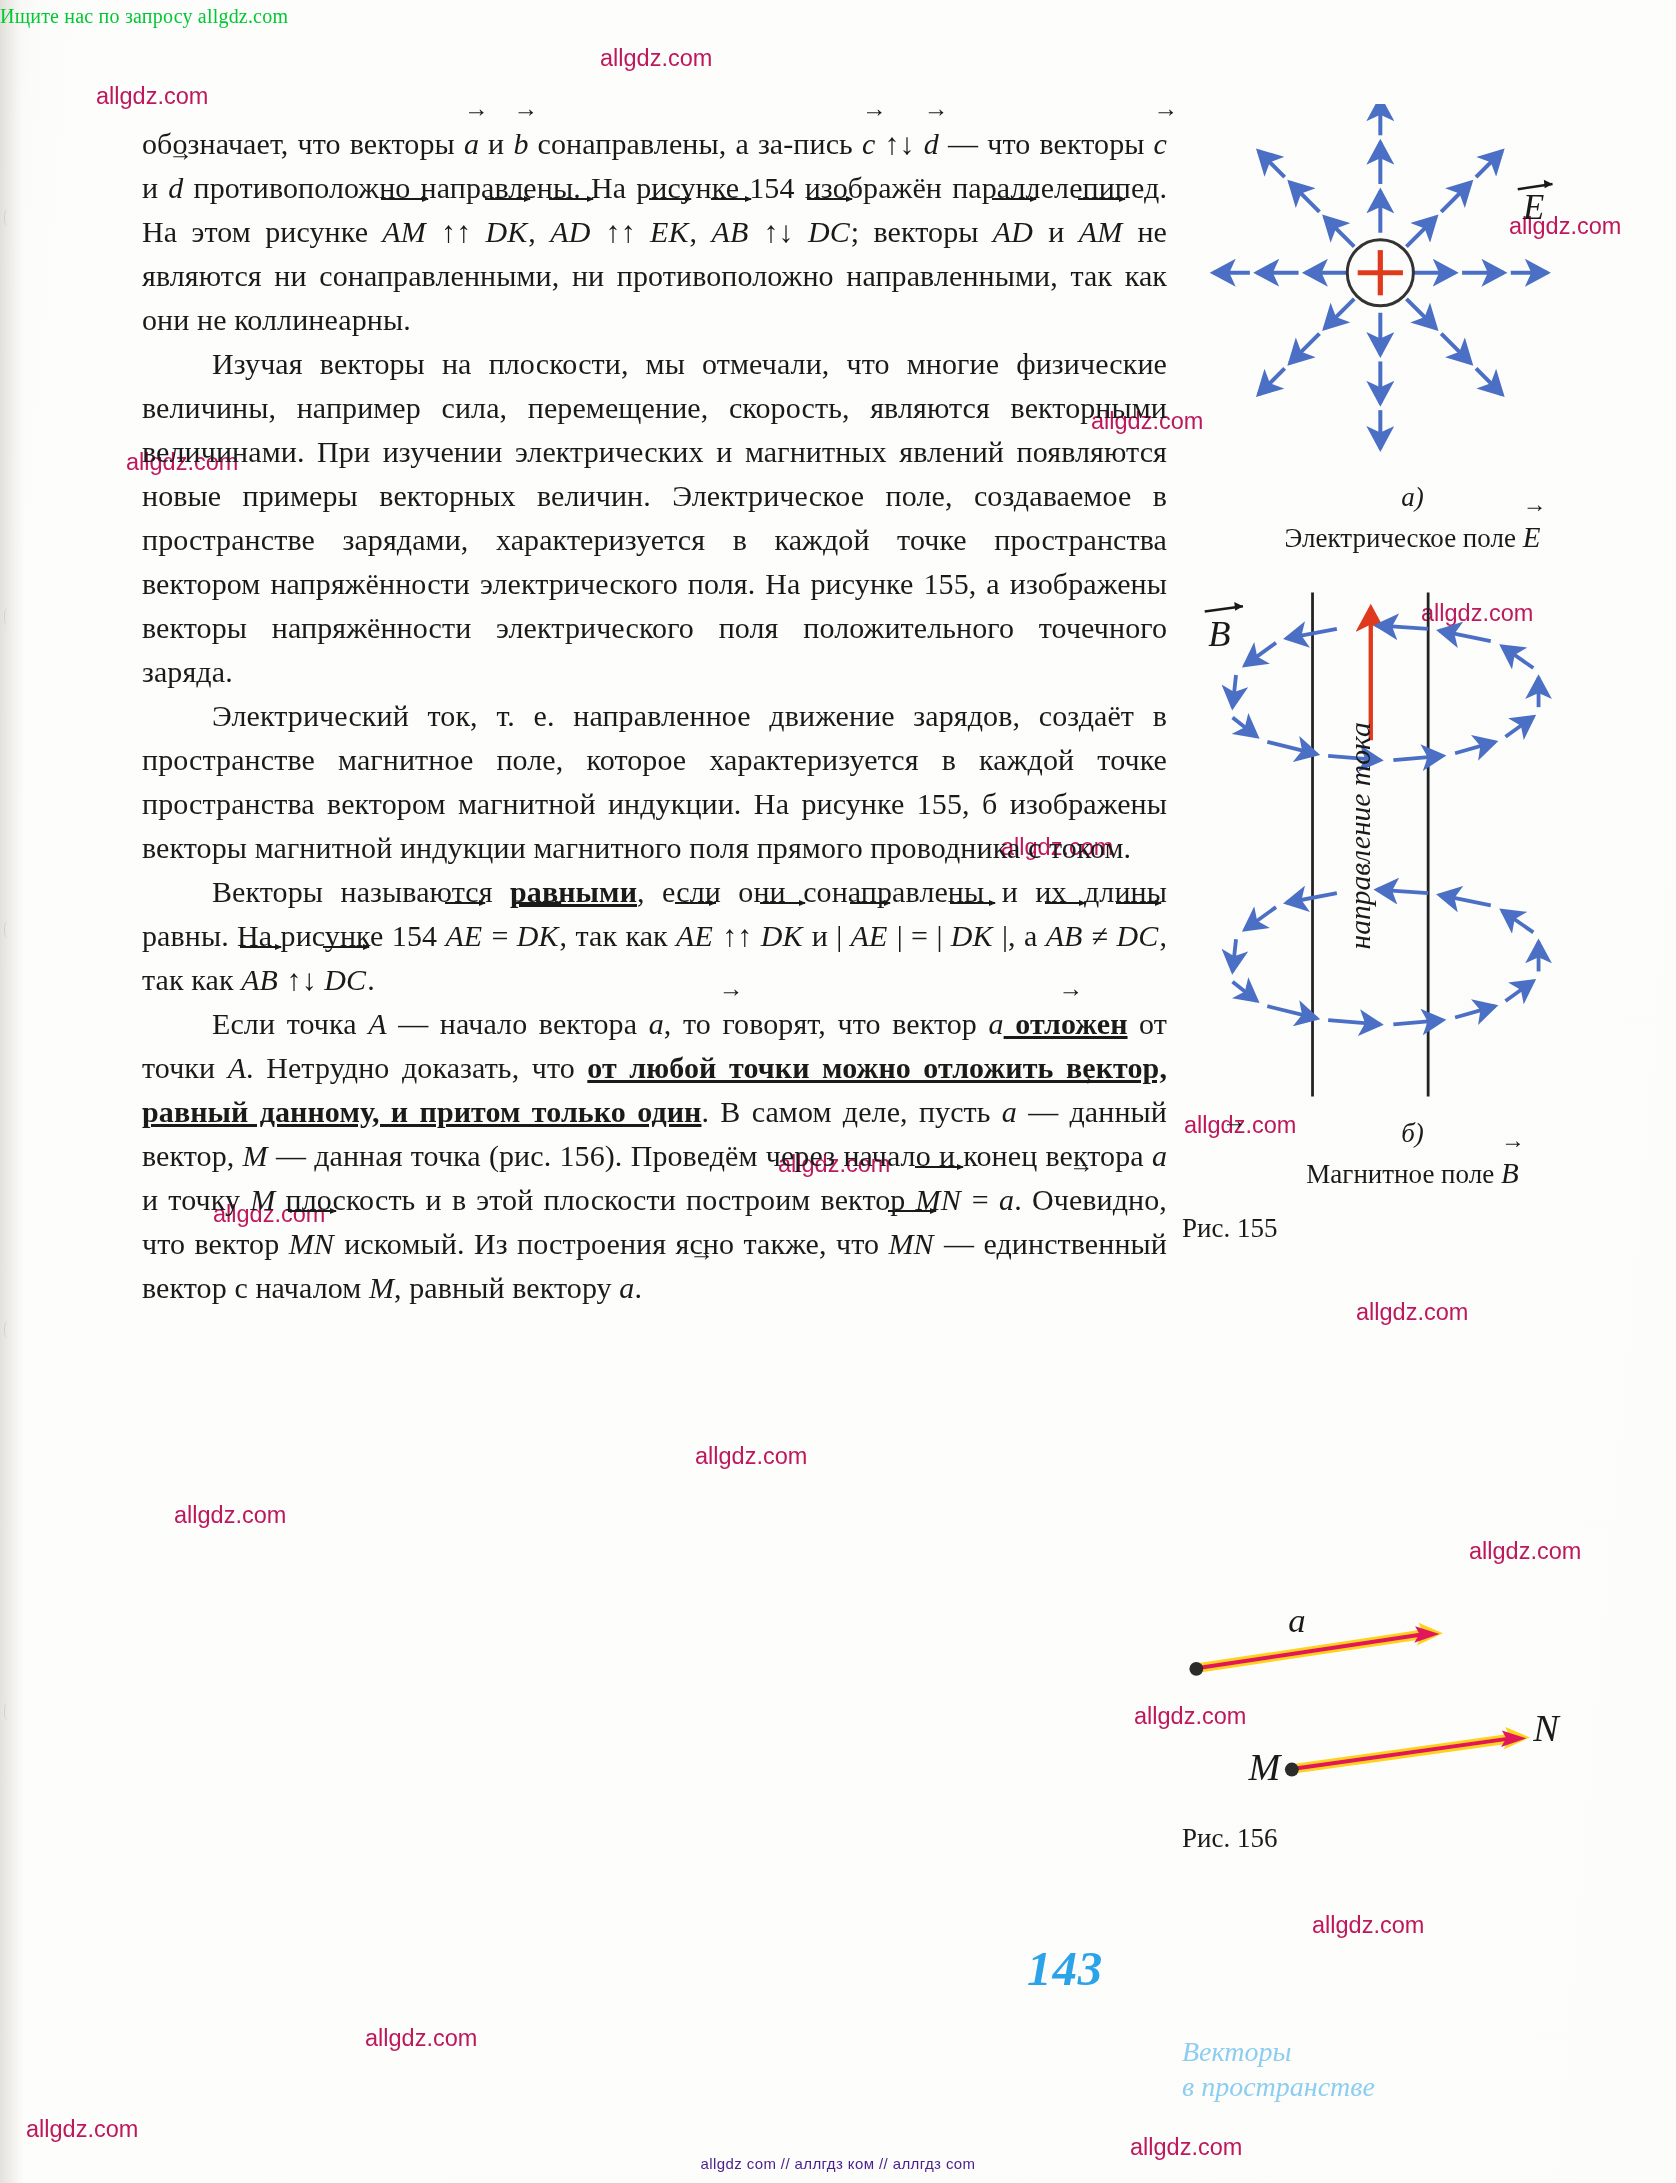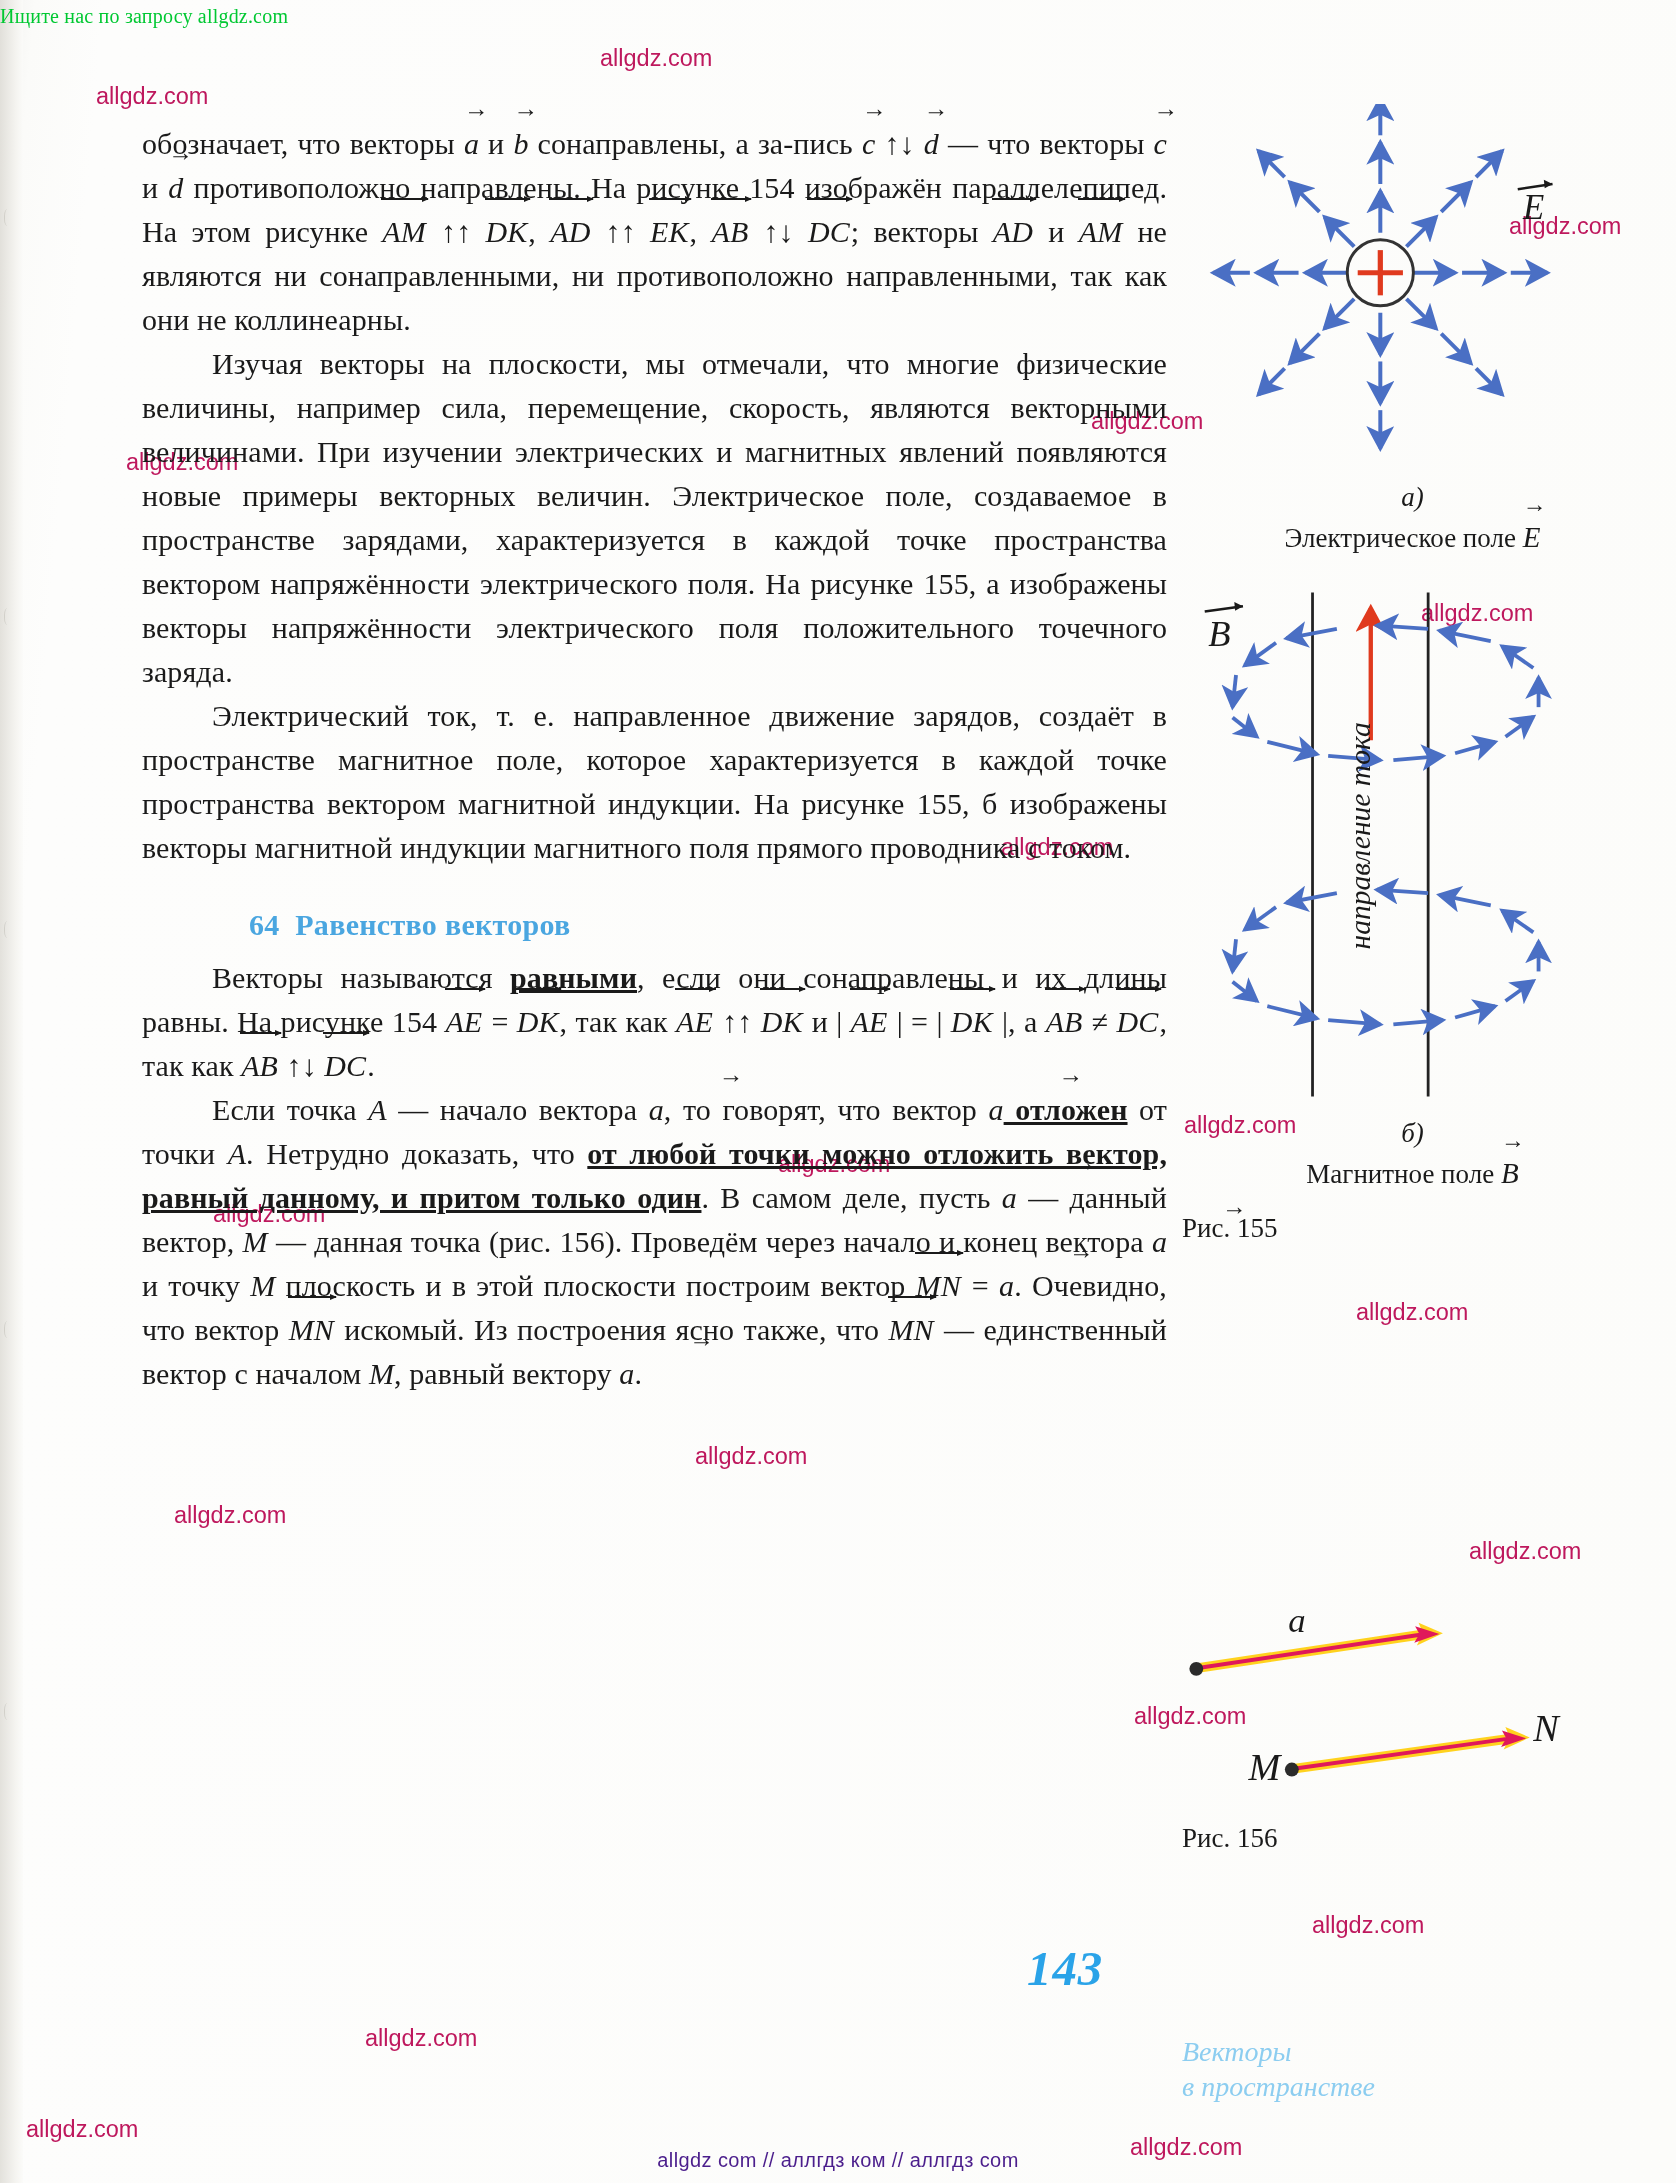--- a/index.html
+++ b/index.html
@@ -16,21 +16,21 @@
     color:#00c832;
     font-family:Liberation Serif, serif;
     font-size:20px;
     letter-spacing:0.2px;
   }
   .bottom-banner{
     position:absolute;bottom:12px;left:0;width:100%;
     text-align:center;
     color:#4b1e8c;
     font-family:"Liberation Sans", sans-serif;
-    font-size:20px;
+    font-size:15px;
     letter-spacing:0.4px;
   }
   .wm{
     position:absolute;
     color:#be185d;
     font-family:"Liberation Sans", sans-serif;
     font-size:23.5px;
     white-space:nowrap;
     pointer-events:none;
   }
@@ -173,23 +173,20 @@
 <div class="wm" style="left:1130px;top:2134px;">allgdz.com</div>
 
 <div class="text-col">
 
   <p class="body"><span>обозначает, что векторы </span><span class="vec"><span class="ar">→</span><span>a</span></span><span> и </span><span class="vec"><span class="ar">→</span><span>b</span></span><span> сонаправлены, а за-пись </span><span class="vec"><span class="ar">→</span><span>c</span></span>&nbsp;<span>↑↓</span>&nbsp;<span class="vec"><span class="ar">→</span><span>d</span></span><span> — что векторы </span><span class="vec"><span class="ar">→</span><span>c</span></span><span> и </span><span class="vec"><span class="ar">→</span><span>d</span></span><span> противоположно направлены. На рисунке 154 изображён параллелепипед. На этом рисунке </span><span class="vec2"><span class="ar"></span><span>AM</span></span>&nbsp;<span>↑↑</span>&nbsp;<span class="vec2"><span class="ar"></span><span>DK</span></span><span>, </span><span class="vec2"><span class="ar"></span><span>AD</span></span>&nbsp;<span>↑↑</span>&nbsp;<span class="vec2"><span class="ar"></span><span>EK</span></span><span>, </span><span class="vec2"><span class="ar"></span><span>AB</span></span>&nbsp;<span>↑↓</span>&nbsp;<span class="vec2"><span class="ar"></span><span>DC</span></span><span>; векторы </span><span class="vec2"><span class="ar"></span><span>AD</span></span><span> и </span><span class="vec2"><span class="ar"></span><span>AM</span></span><span> не являются ни сонаправленными, ни противоположно направленными, так как они не коллинеарны.</span></p>
 
   <p class="body indent">Изучая векторы на плоскости, мы отмечали, что многие физические величины, например сила, перемещение, скорость, являются векторными величинами. При изучении электрических и магнитных явлений появляются новые примеры векторных величин. Электрическое поле, создаваемое в пространстве зарядами, характеризуется в каждой точке пространства вектором напряжённости электрического поля. На рисунке 155, а изображены векторы напряжённости электрического поля положительного точечного заряда.</p>
 
   <p class="body indent">Электрический ток, т. е. направленное движение зарядов, создаёт в пространстве магнитное поле, которое характеризуется в каждой точке пространства вектором магнитной индукции. На рисунке 155, б изображены векторы магнитной индукции магнитного поля прямого проводника с током.</p>
 
-  <div class="sec-head">
-    <span class="num">64</span><span>Равенство векторов</span>
-  </div>
 
   <p class="body indent"><span>Векторы называются </span><span class="bold">равными</span><span>, если они сонаправлены и их длины равны. На рисунке 154 </span><span class="vec2"><span class="ar"></span><span>AE</span></span><span> = </span><span class="vec2"><span class="ar"></span><span>DK</span></span><span>, так как </span><span class="vec2"><span class="ar"></span><span>AE</span></span>&nbsp;<span>↑↑</span>&nbsp;<span class="vec2"><span class="ar"></span><span>DK</span></span><span> и | </span><span class="vec2"><span class="ar"></span><span>AE</span></span><span> | = | </span><span class="vec2"><span class="ar"></span><span>DK</span></span><span> |, а </span><span class="vec2"><span class="ar"></span><span>AB</span></span><span> ≠ </span><span class="vec2"><span class="ar"></span><span>DC</span></span><span>, так как </span><span class="vec2"><span class="ar"></span><span>AB</span></span>&nbsp;<span>↑↓</span>&nbsp;<span class="vec2"><span class="ar"></span><span>DC</span></span><span>.</span></p>
 
   <p class="body indent"><span>Если точка </span><span class="it">A</span><span> — начало вектора </span><span class="vec"><span class="ar">→</span><span>a</span></span><span>, то говорят, что вектор </span><span class="vec"><span class="ar">→</span><span>a</span></span><span class="bold"> отложен</span><span> от точки </span><span class="it">A</span><span>. Нетрудно доказать, что </span><span class="bold">от любой точки можно отложить вектор, равный данному, и притом только один</span><span>. В самом деле, пусть </span><span class="vec"><span class="ar">→</span><span>a</span></span><span> — данный вектор, </span><span class="it">M</span><span> — данная точка (рис. 156). Проведём через начало и конец вектора </span><span class="vec"><span class="ar">→</span><span>a</span></span><span> и точку </span><span class="it">M</span><span> плоскость и в этой плоскости построим вектор </span><span class="vec2"><span class="ar"></span><span>MN</span></span><span> = </span><span class="vec"><span class="ar">→</span><span>a</span></span><span>. Очевидно, что вектор </span><span class="vec2"><span class="ar"></span><span>MN</span></span><span> искомый. Из построения ясно также, что </span><span class="vec2"><span class="ar"></span><span>MN</span></span><span> — единственный вектор с началом </span><span class="it">M</span><span>, равный вектору </span><span class="vec"><span class="ar">→</span><span>a</span></span><span>.</span></p>
 
 </div>
 
 <div class="fig-col">
 
   <div class="fig">

